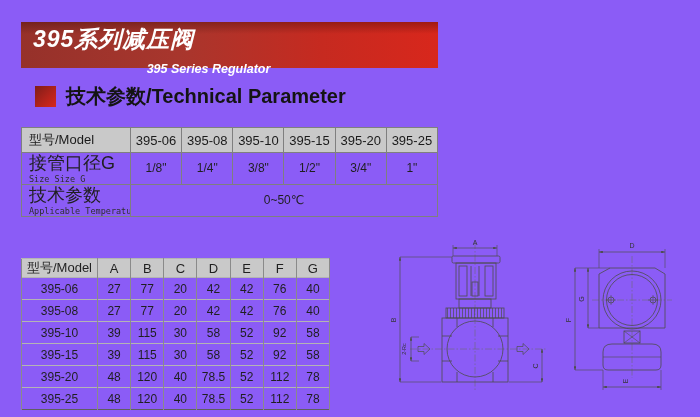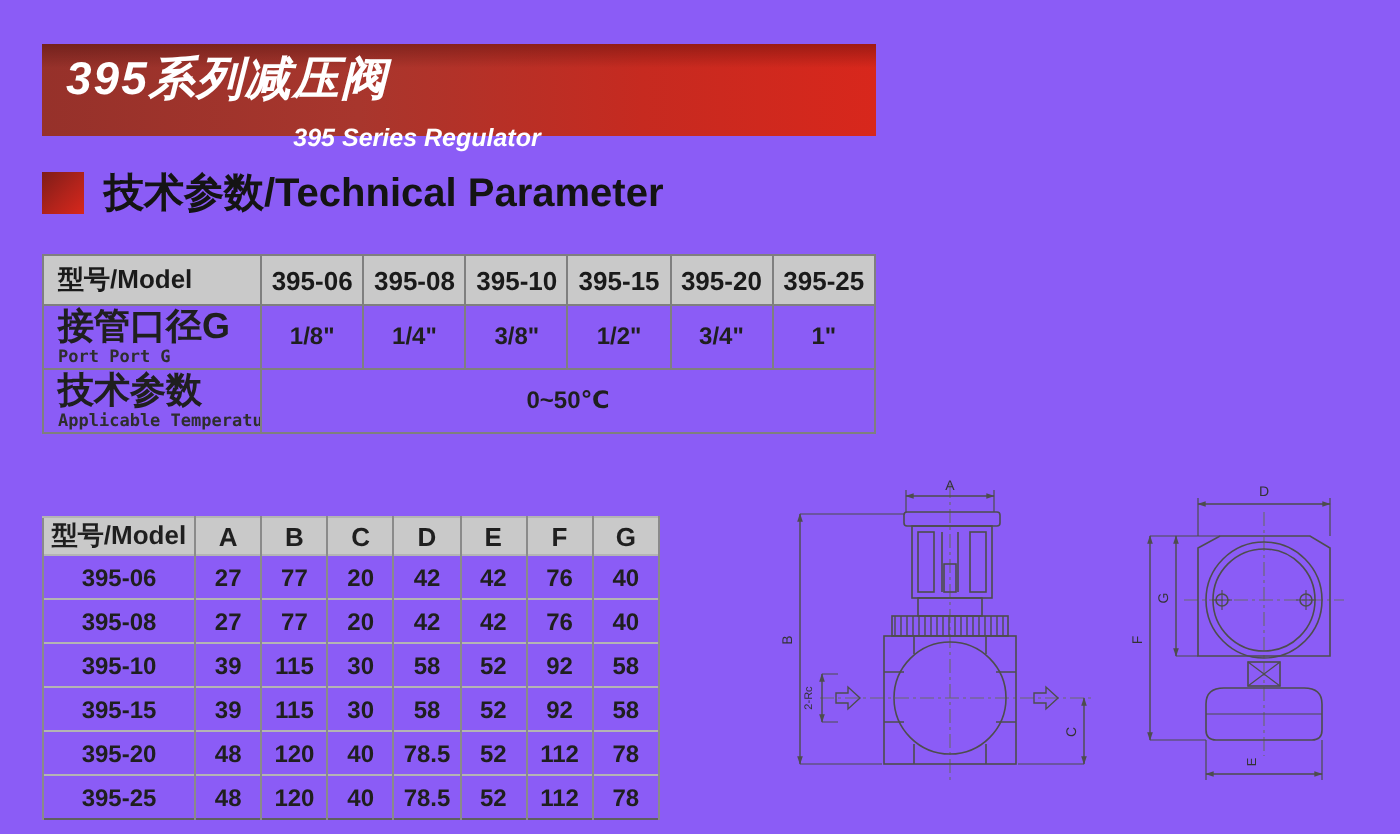--- a/index.html
+++ b/index.html
@@ -10,26 +10,26 @@
   .banner{position:absolute;left:21px;top:22px;width:417px;height:46px;
           background:linear-gradient(180deg,rgba(40,0,0,.32) 0%,rgba(40,0,0,0) 26%),
                      linear-gradient(90deg,#96312a 0%,#a8362d 38%,#c62a20 72%,#d8271c 100%);}
   .banner-title{position:absolute;left:12px;top:2px;font-size:23px;font-weight:bold;
                 font-style:italic;color:#fff;letter-spacing:1px;white-space:nowrap;}
   .banner-sub{position:absolute;left:0;top:29px;width:100%;text-align:center;
               padding-right:42px;box-sizing:border-box;font-size:12.5px;font-weight:bold;
               font-style:italic;color:#fff;white-space:nowrap;margin-top:11px;}
 
   
-  .section{position:absolute;left:21px;top:83px;display:flex;align-items:center;}
+  .section{position:absolute;left:35px;top:83px;display:flex;align-items:center;}
   .bullet{width:21px;height:21px;background:linear-gradient(135deg,#7e1d18 0%,#b2231b 55%,#d8271c 100%);}
   .section-title{margin-left:10px;font-size:20px;font-weight:bold;color:#141414;white-space:nowrap;}
 
   
-  table{border-collapse:collapse;table-layout:fixed;font-weight:bold;}
+  table{border-collapse:collapse;table-layout:fixed;}
   td{padding:0;overflow:hidden;white-space:nowrap;}
 
   .spec{position:absolute;left:21px;top:127px;width:417px;border:1px solid #6f6f6f;}
   .spec td{border:1px solid #7f7f7f;text-align:center;font-size:12px;color:#1f1f1f;}
   .spec tr{height:27px;}
   .spec tr.head{height:25px;}
   .spec tr.head td{background:#c9c9c9;font-size:13px;color:#1a1a1a;}
   .spec td.label{text-align:left;padding-left:7px;}
   .spec .cn{font-size:18px;line-height:1.2;}
   .spec .en{font-size:8.5px;font-family:"DejaVu Sans Mono","Liberation Mono",monospace;
@@ -72,21 +72,21 @@
       <td>395-06</td>
       <td>395-08</td>
       <td>395-10</td>
       <td>395-15</td>
       <td>395-20</td>
       <td>395-25</td>
     </tr>
     <tr>
       <td class="label">
         <div class="cn">接管口径G</div>
-        <div class="en">Port Port G</div>
+        <div class="en">Size Size G</div>
       </td>
       <td>1/8"</td>
       <td>1/4"</td>
       <td>3/8"</td>
       <td>1/2"</td>
       <td>3/4"</td>
       <td>1"</td>
     </tr>
     <tr>
       <td class="label">

